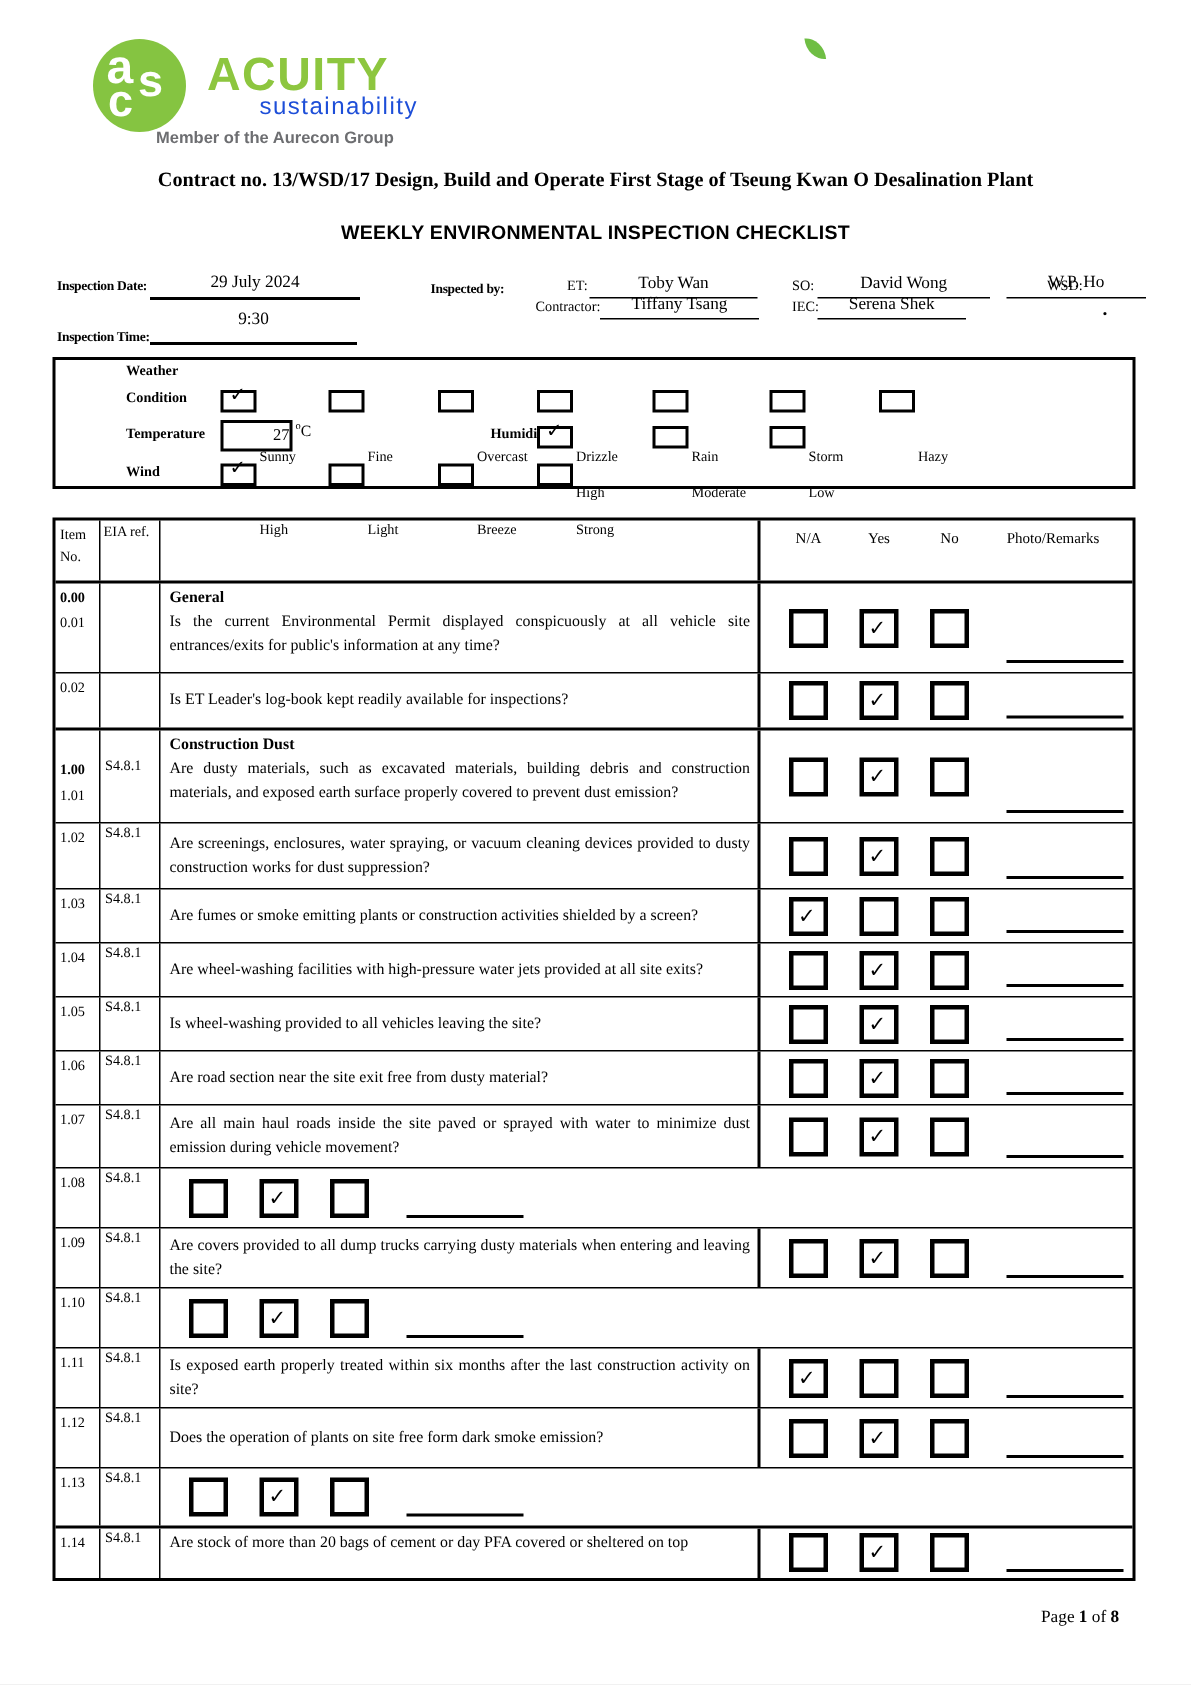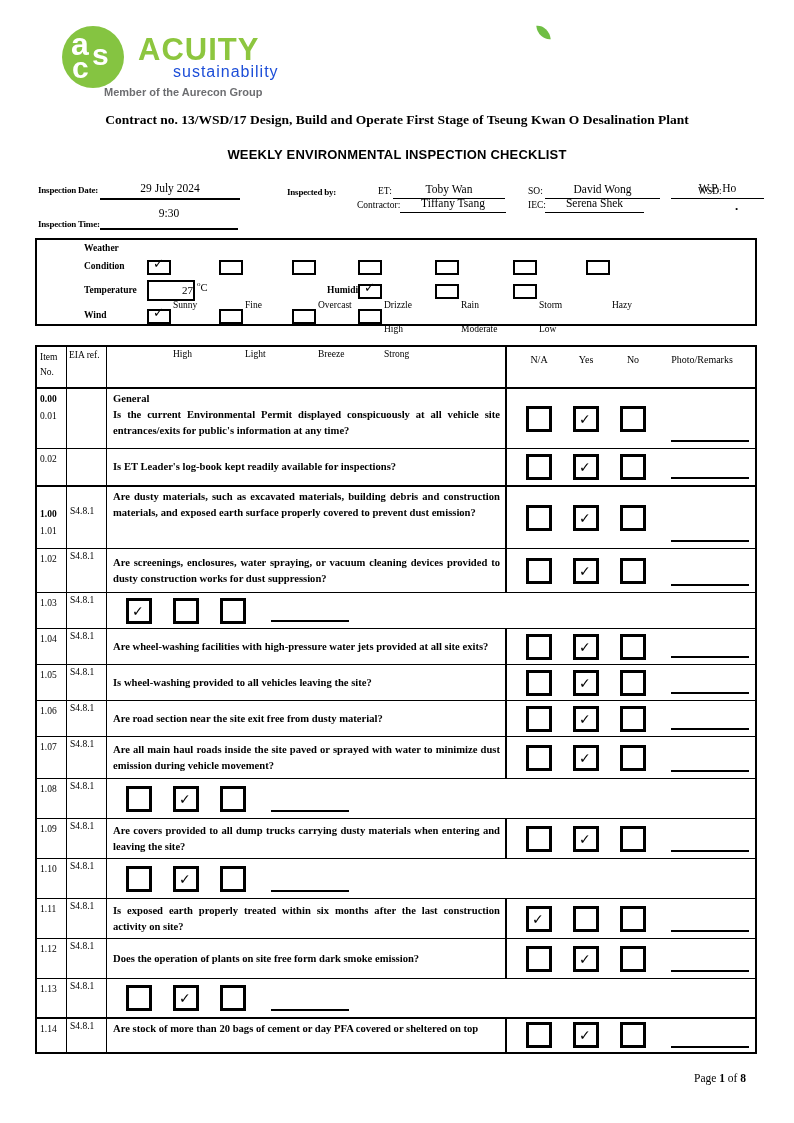--- a/index.html
+++ b/index.html
@@ -55,21 +55,21 @@
   .tbl{position:absolute;left:35px;top:345px;width:722px;border:2px solid #000;box-sizing:border-box;}
   .thead,.trow{display:grid;grid-template-columns:30px 40px 400px 1fr;}
   .thead{height:40px;border-bottom:2px solid #000;}
   .trow{border-bottom:1px solid #000;box-sizing:border-box;}
   .trow.thick{border-bottom-width:2px;}
   .trow:last-child{border-bottom:none;}
   .ci,.ce{border-right:1px solid #000;font-size:9.5px;padding:2px 1px 0 3px;box-sizing:border-box;}
   .cq{border-right:2px solid #000;padding:2px 5px 2px 6px;font-size:10.6px;line-height:16px;
       text-align:justify;box-sizing:border-box;}
   .cq.mid{display:flex;align-items:center;}
-  .cq .qt{width:100%;font-weight:bold;}
+  .cq .qt{width:100%;}
   .ca{position:relative;}
   .ci .nb{font-weight:bold;line-height:17px;}
   .ci .nn{line-height:17px;}
   .rowpush .ci,.rowpush .ce{padding-top:19px;}
   .sec{font-weight:bold;}
   .cb{position:absolute;width:20px;height:20px;border:3px solid #000;background:#fff;
       top:50%;margin-top:-13px;}
   .mark{position:absolute;left:3px;top:0px;font-size:14px;font-weight:bold;
         font-family:"DejaVu Sans",sans-serif;line-height:20px;}
   .remark{position:absolute;left:164px;width:78px;height:0;border-bottom:2px solid #000;bottom:6px;}
@@ -266,20 +266,21 @@
             <span class="remark"></span>
           </div>
         </div>
         <div class="trow rowpush" style="min-height: 62px; height: 62px;">
           <div class="ci">
             <div class="nb">1.00</div>
             <div class="nn">1.01</div>
           </div>
           <div class="ce"><span>S4.8.1</span></div>
           <div class="cq">
+            <div class="sec">Construction Dust</div>
             <div class="qt">Are dusty materials, such as excavated materials, building debris and construction materials, and exposed earth surface properly covered to prevent dust emission?</div>
           </div>
           <div class="ca">
             <span class="cb" style="left: 19px;"></span>
             <span class="cb" style="left: 66px;">
               <span class="mark">✓</span>
             </span>
             <span class="cb" style="left: 113px;"></span>
             <span class="remark"></span>
           </div>
@@ -299,20 +300,23 @@
             </span>
             <span class="cb" style="left: 113px;"></span>
             <span class="remark"></span>
           </div>
         </div>
         <div class="trow" style="min-height: 36px; height: 36px;">
           <div class="ci">
             <div class="nn">1.03</div>
           </div>
           <div class="ce"><span>S4.8.1</span></div>
+          <div class="cq mid">
+            <div class="qt">Are fumes or smoke emitting plants or construction activities shielded by a screen?</div>
+          </div>
           <div class="ca">
             <span class="cb" style="left: 19px;">
               <span class="mark">✓</span>
             </span>
             <span class="cb" style="left: 66px;"></span>
             <span class="cb" style="left: 113px;"></span>
             <span class="remark"></span>
           </div>
         </div>
         <div class="trow" style="min-height: 36px; height: 36px;">

